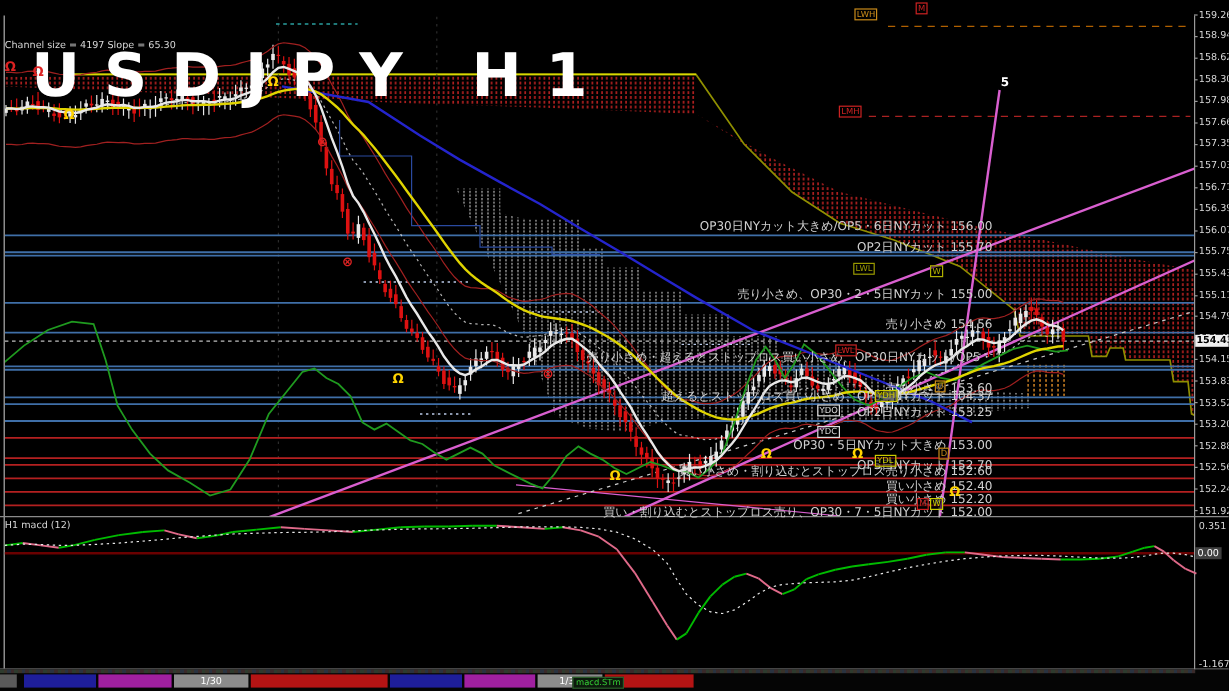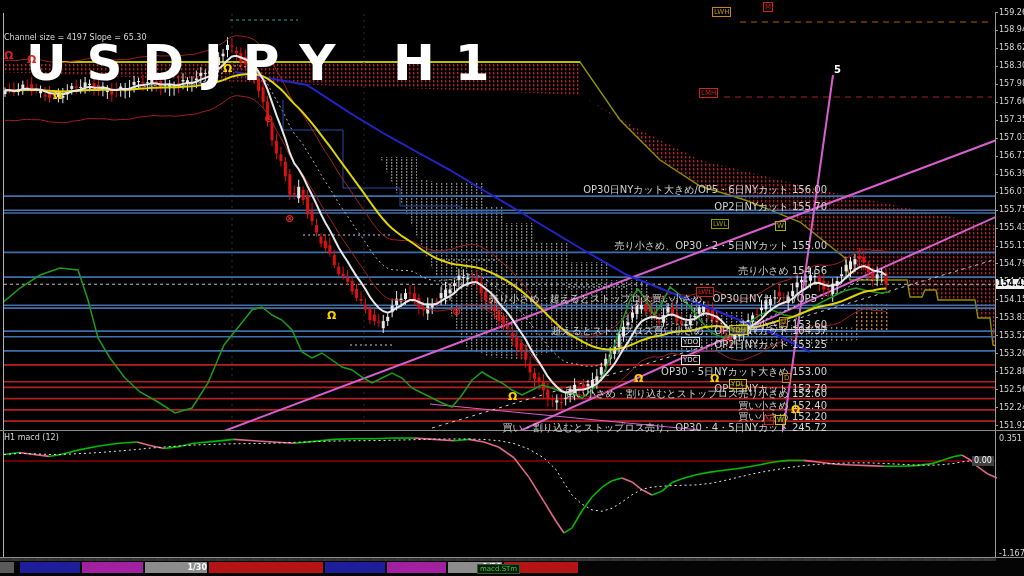--- a/index.html
+++ b/index.html
@@ -12,32 +12,32 @@
   .tb-right{position:absolute;right:32px;top:0;}
   .tb-update{position:absolute;right:2px;top:1px;background:#3a3a3a;border:1px solid #6a6a6a;
              color:#fff;font-size:8px;line-height:9px;padding:0 2px;cursor:pointer;}
   .watermark{position:absolute;left:26px;top:34px;color:#fff;font-size:50px;font-weight:bold;
              letter-spacing:20px;white-space:nowrap;pointer-events:none;}
   .channel-info{position:absolute;left:4px;top:33px;color:#d8d8d8;font-size:8px;}
   .axis-label{position:absolute;left:999px;color:#d8d8d8;font-size:8px;line-height:8px;white-space:nowrap;}
   .axis-tick{position:absolute;left:995px;width:3px;height:1px;background:#9a9a9a;}
   .price-tag{position:absolute;left:996px;background:#f0f0f0;color:#000;font-size:8px;line-height:10px;
              padding:0 1px;font-weight:bold;}
-  .macd-zero-tag{position:absolute;left:972px;background:#404040;color:#fff;font-size:8px;line-height:10px;padding:0 2px;}
+  .macd-zero-tag{position:absolute;left:996px;background:#404040;color:#fff;font-size:8px;line-height:10px;padding:0 2px;}
   .annotation{position:absolute;right:197px;color:#d0d0d0;font-size:10px;line-height:10px;white-space:nowrap;
               text-align:right;}
   .boxlabel{position:absolute;font-size:7px;line-height:8px;padding:0 1px;border:1px solid;background:rgba(0,0,0,.55);}
   .marker{position:absolute;font-size:11px;font-weight:bold;line-height:11px;pointer-events:none;}
   .five-label{position:absolute;color:#fff;font-size:10px;font-weight:bold;}
   .macd-title{position:absolute;left:4px;top:433px;color:#d8d8d8;font-size:8px;}
   .timeline{position:absolute;left:0;top:558px;width:1024px;height:18px;background:#050505;}
   .timeline-strip{position:absolute;left:0;top:0;width:996px;height:3px;
       background:repeating-linear-gradient(90deg,#2e3b2e 0 3px,#39332a 3px 6px,#2a3340 6px 9px,#3a2a2a 9px 12px);}
   .tseg{position:absolute;top:4px;height:11px;}
-  .tseg-label{color:#fff;font-size:8px;line-height:11px;text-align:right;width:100%;display:block;font-weight:bold;}
+  .tseg-label{color:#fff;font-size:8px;line-height:11px;text-align:center;width:100%;display:block;font-weight:normal;}
   .green-chip{position:absolute;border:1px solid #2a5c2a;background:#0c190c;color:#35d035;
               font-size:7px;line-height:8px;padding:0 2px;}
   .macd-max{position:absolute;left:999px;color:#d8d8d8;font-size:8px;}
   .corner-box{position:absolute;left:998px;border:1px solid #cfcfcf;color:#e8e8e8;font-size:7px;line-height:8px;padding:0 2px;}
 </style>
 </head>
 <body>
 
 <div id="stage">
   <svg id="chart-svg" width="1024" height="576">
@@ -637,21 +637,21 @@
       <div class="annotation" style="top: 266.156px;">売り小さめ 154.56</div>
       <div class="annotation" style="top: 294.281px;">売り小さめ・超えるとストップロス買い小さめ、OP30日NYカット/OP5・</div>
       <div class="annotation" style="top: 320.156px; text-decoration: underline;">売り小さめ 153.60</div>
       <div class="annotation" style="top: 325.781px;">超えるとストップロス買い小さめ、OP5日NYカット 104.37</div>
       <div class="annotation" style="top: 339.844px;">OP2日NYカット 153.25</div>
       <div class="annotation" style="top: 366.906px;">OP30・5日NYカット大きめ 153.00</div>
       <div class="annotation" style="top: 383.781px;">OP5日NYカット 152.70</div>
       <div class="annotation" style="top: 389.406px;">買い小さめ・割り込むとストップロス売り小さめ 152.60</div>
       <div class="annotation" style="top: 400.656px;">買い小さめ 152.40</div>
       <div class="annotation" style="top: 411.906px;">買い小さめ 152.20</div>
-      <div class="annotation" style="top: 423.156px;">買い・割り込むとストップロス売り、OP30・4・5日NYカット 245.72</div>
+      <div class="annotation" style="top: 423.156px;">買い・割り込むとストップロス売り、OP30・7・5日NYカット 152.00</div>
       <div class="boxlabel" style="left: 712px; top: 7px; color: rgb(200, 138, 26); border-color: rgb(200, 138, 26);">LWH</div>
       <div class="boxlabel" style="left: 763px; top: 2px; color: rgb(204, 34, 34); border-color: rgb(204, 34, 34);">M</div>
       <div class="boxlabel" style="left: 699px; top: 88px; color: rgb(204, 34, 34); border-color: rgb(204, 34, 34);">LMH</div>
       <div class="boxlabel" style="left: 711px; top: 219px; color: rgb(154, 154, 0); border-color: rgb(154, 154, 0);">LWL</div>
       <div class="boxlabel" style="left: 775px; top: 221px; color: rgb(176, 176, 0); border-color: rgb(176, 176, 0);">W</div>
       <div class="boxlabel" style="left: 696px; top: 287px; color: rgb(204, 34, 34); border-color: rgb(204, 34, 34);">LWL</div>
       <div class="boxlabel" style="left: 779px; top: 317px; color: rgb(200, 138, 26); border-color: rgb(200, 138, 26);">U</div>
       <div class="boxlabel" style="left: 729px; top: 325px; color: rgb(204, 204, 0); border-color: rgb(204, 204, 0);">YDH</div>
       <div class="boxlabel" style="left: 681px; top: 337px; color: rgb(221, 221, 221); border-color: rgb(221, 221, 221);">YDO</div>
       <div class="boxlabel" style="left: 681px; top: 355px; color: rgb(221, 221, 221); border-color: rgb(221, 221, 221); text-align: center;">YDC</div>

